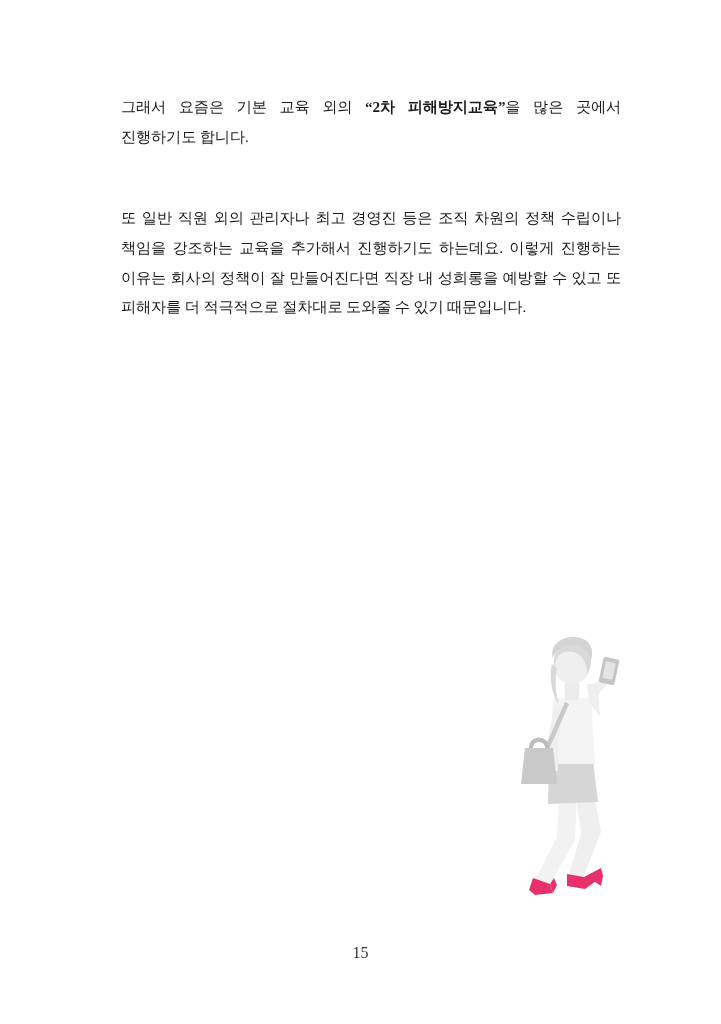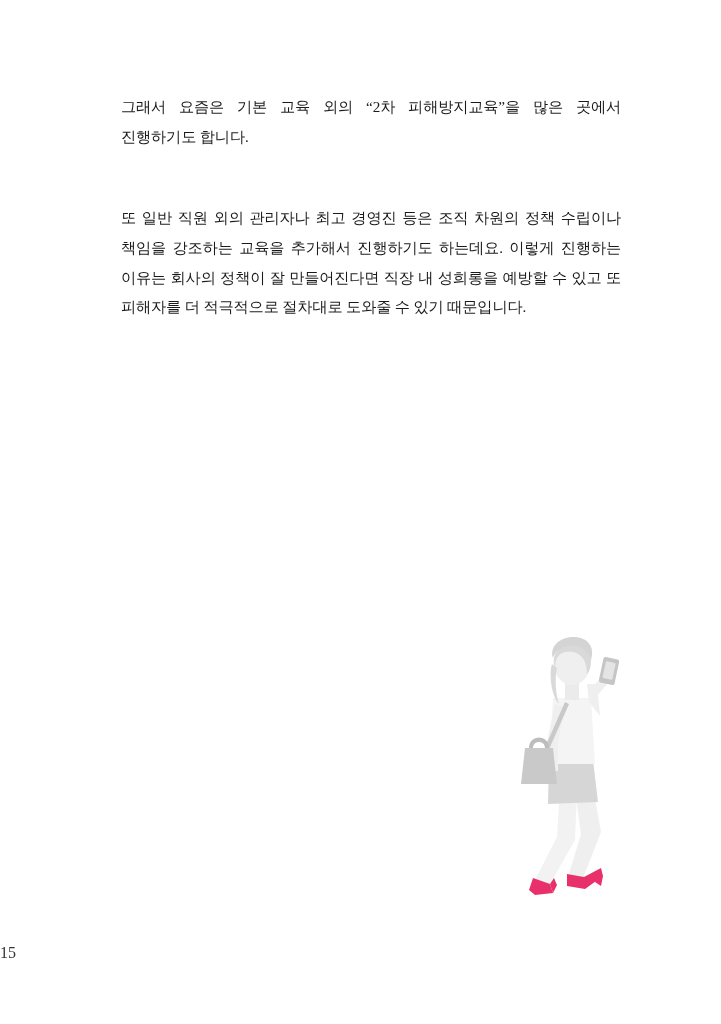--- a/index.html
+++ b/index.html
@@ -39,42 +39,42 @@
     text-justify: inter-character;
     word-break: keep-all;
     letter-spacing: -0.15px;
   }
 
   p.para + p.para {
     margin-top: 52px;
   }
 
   .bold-quote {
-    font-weight: normal;
+    font-weight: bold;
   }
 
   
   .illustration {
     position: absolute;
     left: 505px;
     top: 612px;
     width: 130px;
     height: 300px;
   }
   .illustration svg {
     display: block;
   }
 
   
   .page-number {
     position: absolute;
     left: 0;
     top: 944px;
     width: 721px;
-    text-align: left;
+    text-align: center;
     font-size: 16px;
     color: #333333;
     font-family: "Liberation Serif", "DejaVu Serif", serif;
   }
 </style>
 </head>
 <body>
 
 <div class="page">
 

